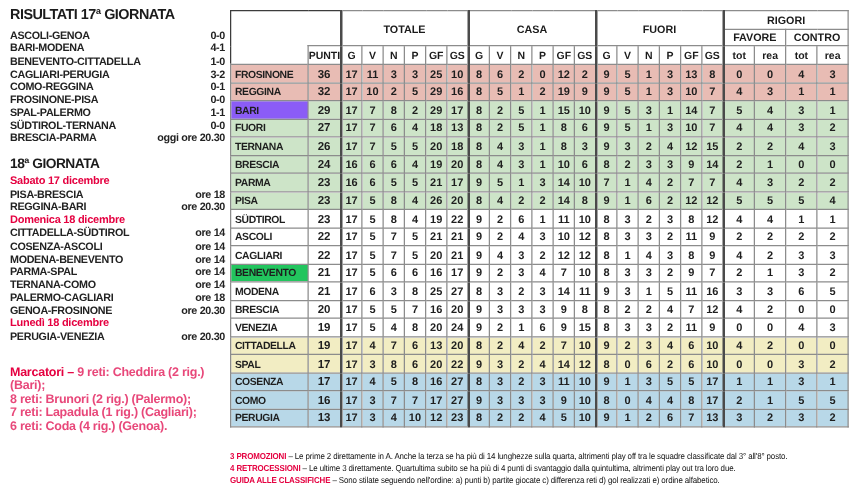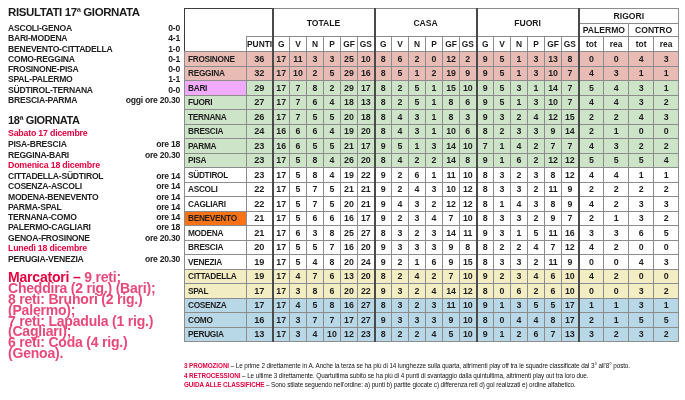--- a/index.html
+++ b/index.html
@@ -9,21 +9,21 @@
 
   
   .left-panel { position:absolute; left:8px; top:6px; width:172px; }
   .left-panel h1 { font-size:11.5px; font-weight:bold; letter-spacing:-0.4px; margin-bottom:5px; }
   .left-panel h2 { font-size:11px; font-weight:bold; letter-spacing:-0.4px; margin:9px 0 2px 0; }
   .mrow { display:flex; justify-content:space-between; align-items:baseline;
           font-size:8.6px; font-weight:bold; letter-spacing:-0.25px; line-height:10.3px; color:#222; }
   .mteams { white-space:nowrap; }
   .mscore, .mtime { white-space:nowrap; }
   .mdate { font-size:8.8px; font-weight:bold; letter-spacing:-0.2px; line-height:11px; color:var(--red); }
-  .scorers { margin-top:8px; font-size:14px; font-weight:bold; letter-spacing:-0.2px;
+  .scorers { margin-top:19px; font-size:10px; font-weight:bold; letter-spacing:-0.2px;
              line-height:10.8px; color:var(--pink); }
   .scorers-lead { color:var(--red); }
   .scorers-body { white-space:pre-line; }
 
   
   .standings { position:absolute; left:184px; top:8px; width:497px; }
   table { border-collapse:collapse; table-layout:fixed; width:494px; border:1.5px solid #3c3c3c; }
   th, td { border:1px solid #8c8c8c; text-align:center; vertical-align:middle;
            font-size:8.8px; line-height:10px; overflow:hidden; white-space:nowrap; }
   thead th { font-weight:bold; font-size:8.6px; background:#fff; }
@@ -58,20 +58,24 @@
   </div>
         <div class="mrow">
     <span class="mteams">BARI-MODENA</span>
     <span class="mscore">4-1</span>
   </div>
         <div class="mrow">
     <span class="mteams">BENEVENTO-CITTADELLA</span>
     <span class="mscore">1-0</span>
   </div>
         <div class="mrow">
+    <span class="mteams">CAGLIARI-PERUGIA</span>
+    <span class="mscore">3-2</span>
+  </div>
+        <div class="mrow">
     <span class="mteams">COMO-REGGINA</span>
     <span class="mscore">0-1</span>
   </div>
         <div class="mrow">
     <span class="mteams">FROSINONE-PISA</span>
     <span class="mscore">0-0</span>
   </div>
         <div class="mrow">
     <span class="mteams">SPAL-PALERMO</span>
     <span class="mscore">1-1</span>
@@ -167,21 +171,21 @@
         </colgroup>
       <thead>
         <tr class="h-top">
           <td class="noborder" colspan="2" rowspan="2"></td>
           <th colspan="6" rowspan="2" class="gs">TOTALE</th>
           <th colspan="6" rowspan="2" class="gs">CASA</th>
           <th colspan="6" rowspan="2" class="gs">FUORI</th>
           <th colspan="4" class="gs">RIGORI</th>
         </tr>
         <tr class="h-mid">
-          <th colspan="2" class="gs">PALERMO</th>
+          <th colspan="2" class="gs">FAVORE</th>
           <th colspan="2">CONTRO</th>
         </tr>
         <tr class="h-sub" id="subheader">
           <td class="noborder"></td>
           <th>PUNTI</th>
         <th class="gs">G</th>
             <th>V</th>
             <th>N</th>
             <th>P</th>
             <th>GF</th>
@@ -251,21 +255,21 @@
             <td style="background: rgb(232, 188, 180);">1</td>
             <td style="background: rgb(232, 188, 180);">3</td>
             <td style="background: rgb(232, 188, 180);">10</td>
             <td style="background: rgb(232, 188, 180);">7</td>
             <td class="gs" style="background: rgb(232, 188, 180);">4</td>
             <td style="background: rgb(232, 188, 180);">3</td>
             <td style="background: rgb(232, 188, 180);">1</td>
             <td style="background: rgb(232, 188, 180);">1</td>
           </tr>
           <tr>
-    <td class="team" style="background: #f0abfc;">BARI</td>
+    <td class="team" style="background: #8b5cf6;">BARI</td>
     <td class="punti" style="background: rgb(205, 228, 200);">29</td>
   <td class="gs" style="background: rgb(205, 228, 200);">17</td>
             <td style="background: rgb(205, 228, 200);">7</td>
             <td style="background: rgb(205, 228, 200);">8</td>
             <td style="background: rgb(205, 228, 200);">2</td>
             <td style="background: rgb(205, 228, 200);">29</td>
             <td style="background: rgb(205, 228, 200);">17</td>
             <td class="gs" style="background: rgb(205, 228, 200);">8</td>
             <td style="background: rgb(205, 228, 200);">2</td>
             <td style="background: rgb(205, 228, 200);">5</td>
@@ -485,21 +489,21 @@
             <td style="background: rgb(255, 255, 255);">4</td>
             <td style="background: rgb(255, 255, 255);">3</td>
             <td style="background: rgb(255, 255, 255);">8</td>
             <td style="background: rgb(255, 255, 255);">9</td>
             <td class="gs" style="background: rgb(255, 255, 255);">4</td>
             <td style="background: rgb(255, 255, 255);">2</td>
             <td style="background: rgb(255, 255, 255);">3</td>
             <td style="background: rgb(255, 255, 255);">3</td>
           </tr>
           <tr>
-    <td class="team" style="background: #f97316;">BENEVENTO</td>
+    <td class="team" style="background: #22c55e;">BENEVENTO</td>
     <td class="punti" style="background: rgb(255, 255, 255);">21</td>
   <td class="gs" style="background: rgb(255, 255, 255);">17</td>
             <td style="background: rgb(255, 255, 255);">5</td>
             <td style="background: rgb(255, 255, 255);">6</td>
             <td style="background: rgb(255, 255, 255);">6</td>
             <td style="background: rgb(255, 255, 255);">16</td>
             <td style="background: rgb(255, 255, 255);">17</td>
             <td class="gs" style="background: rgb(255, 255, 255);">9</td>
             <td style="background: rgb(255, 255, 255);">2</td>
             <td style="background: rgb(255, 255, 255);">3</td>

